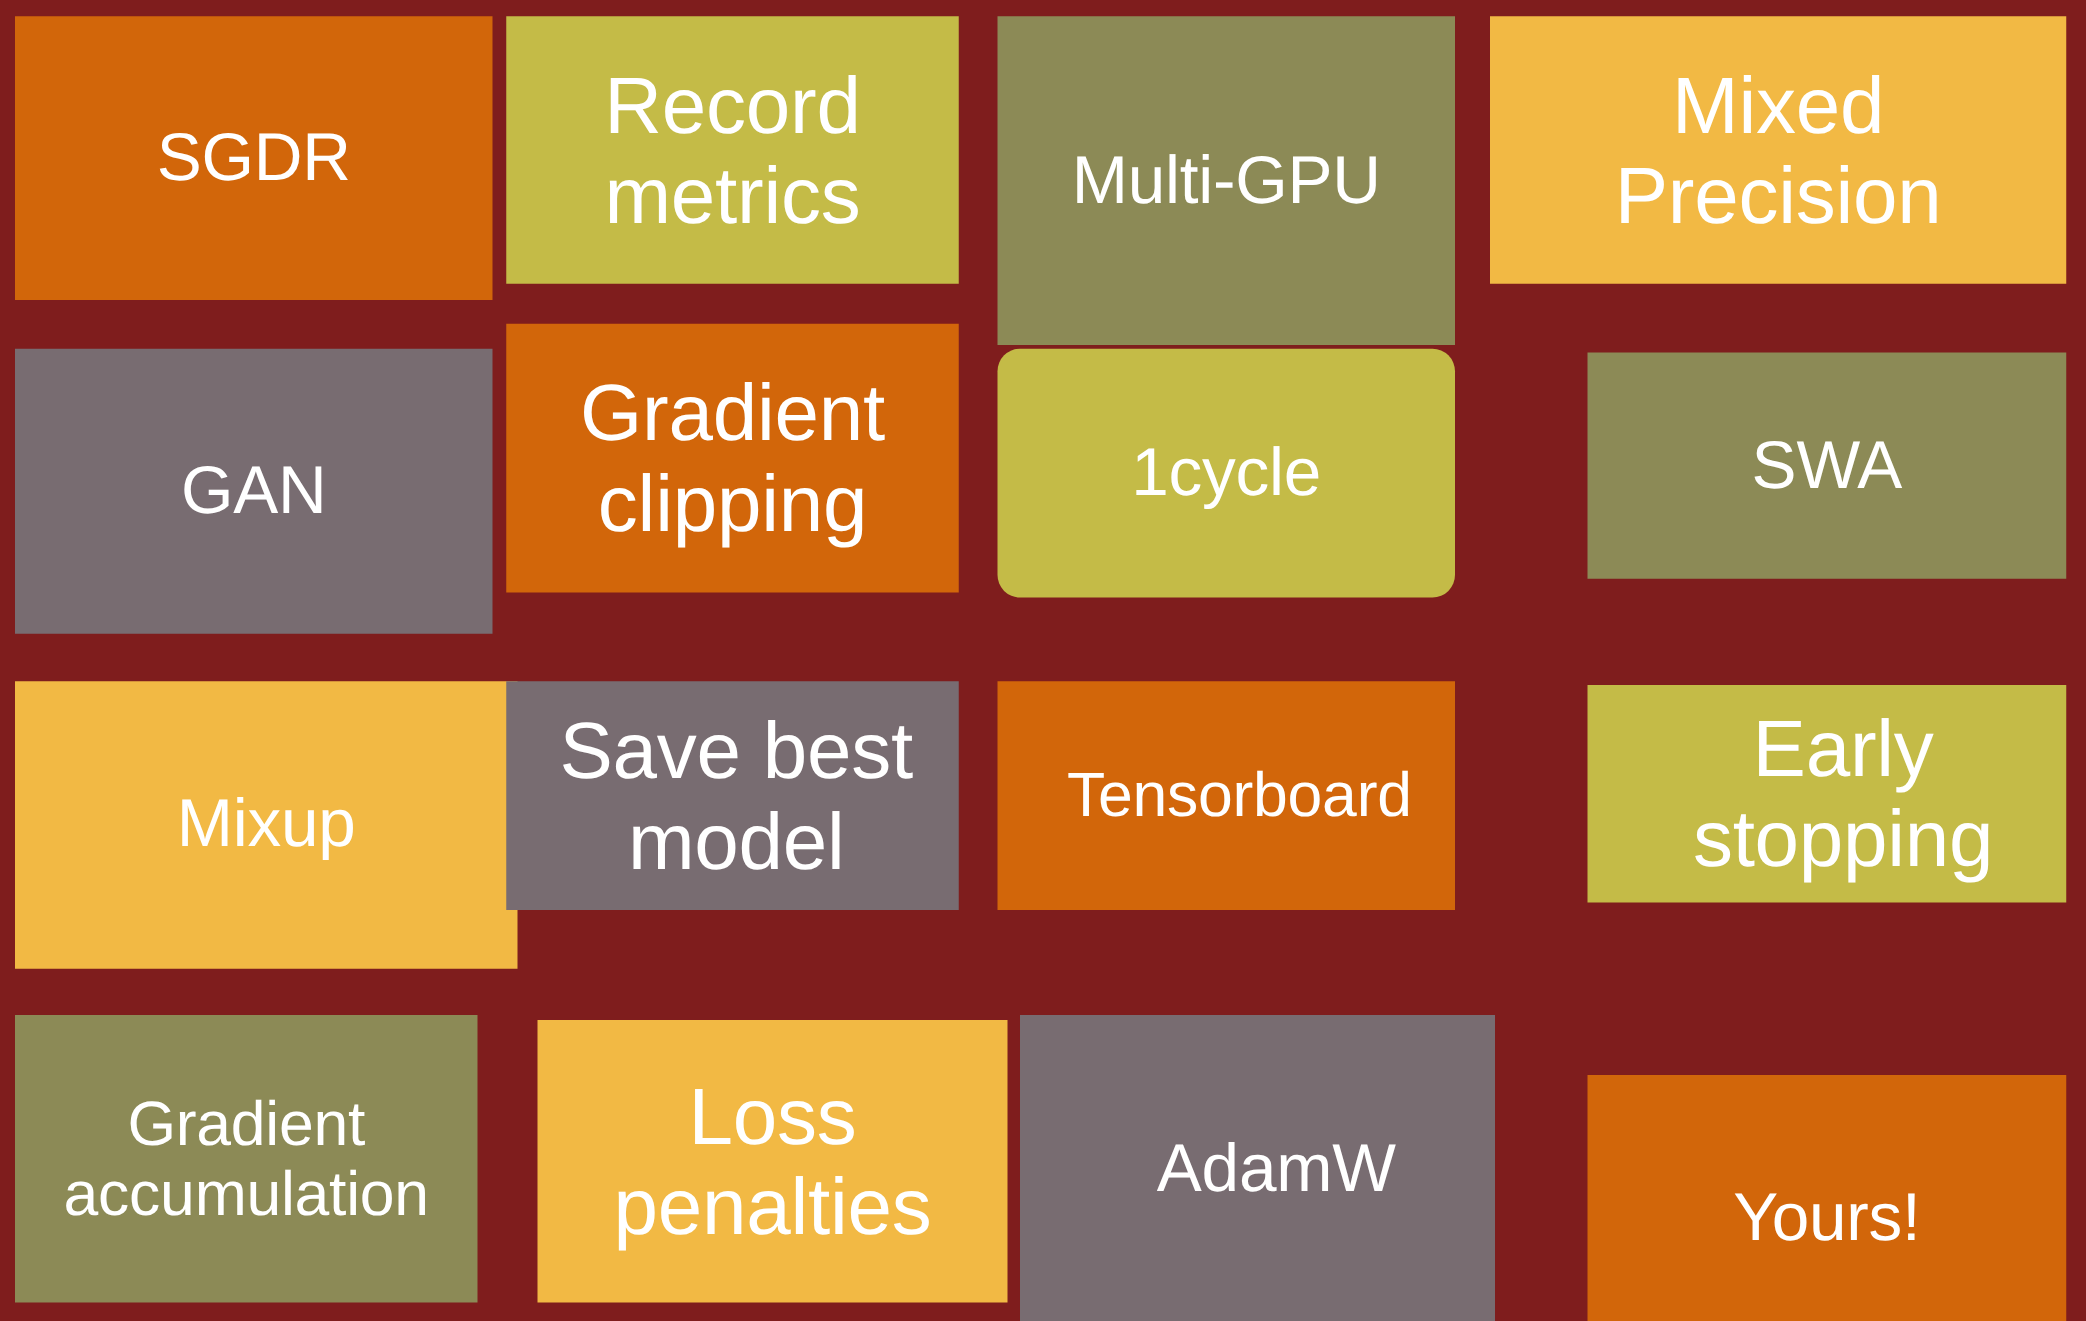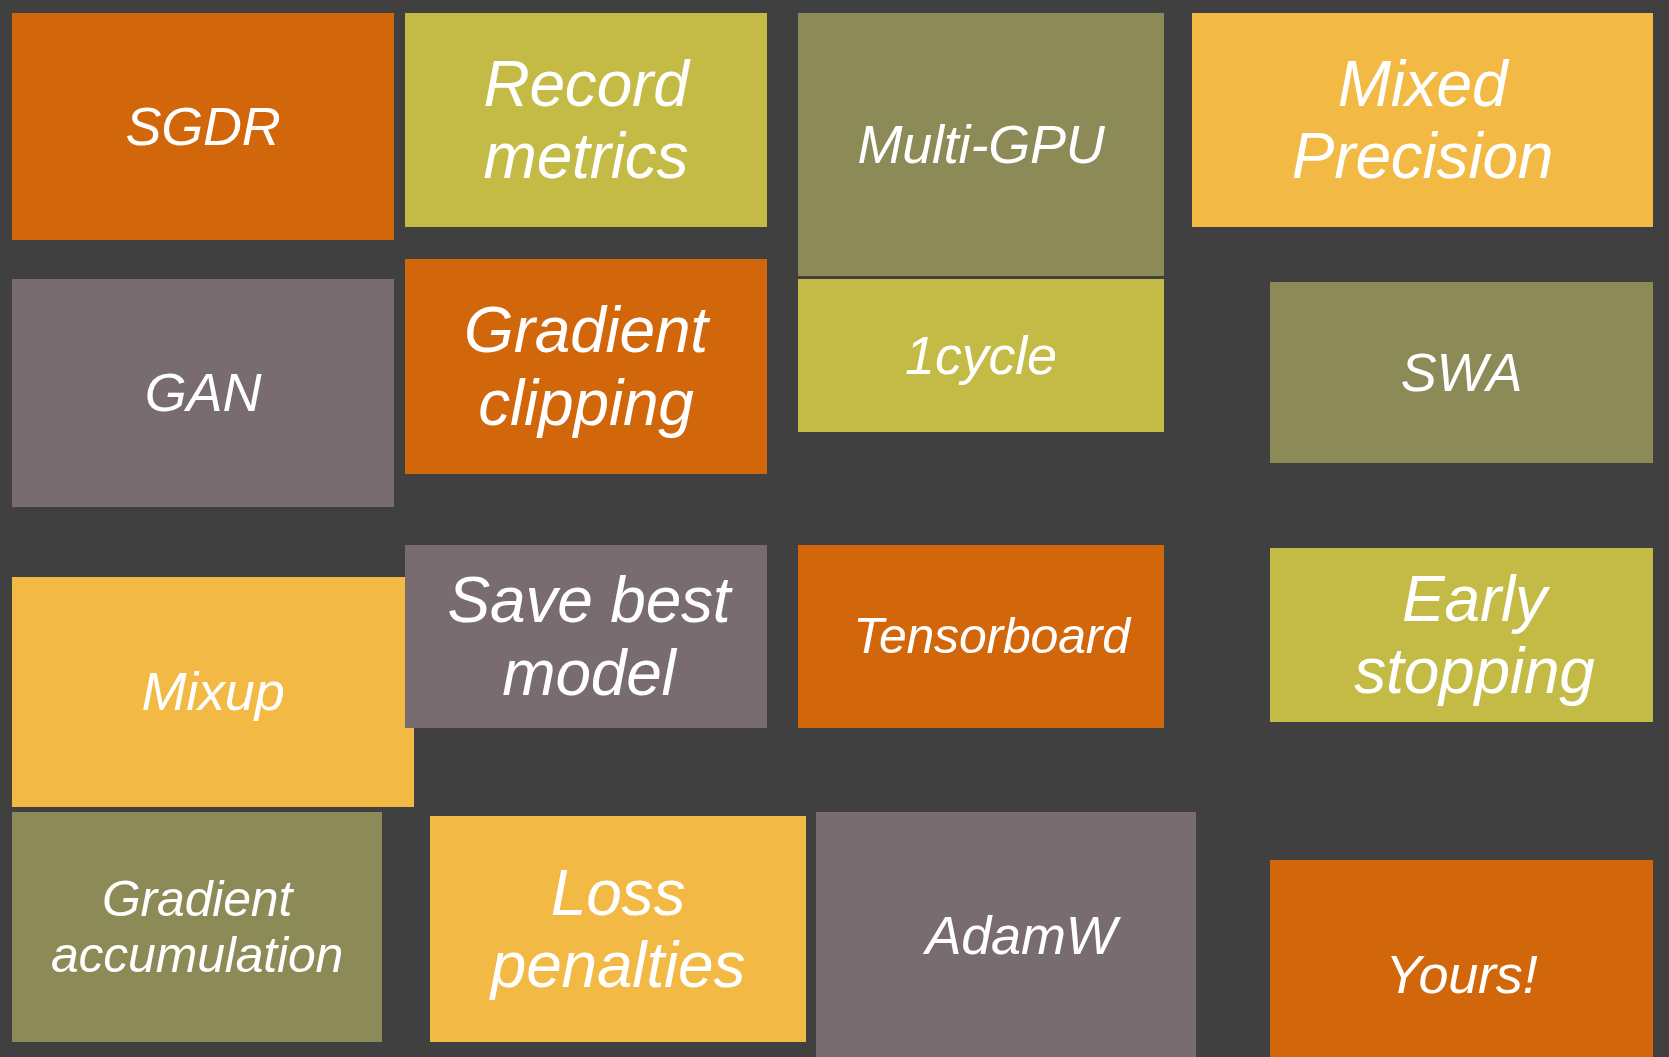--- a/index.html
+++ b/index.html
@@ -39,21 +39,21 @@
   .tile-label.two-line {
     font-size: 64px;
   }
   .tile-label.wide {
     font-size: 50px;
   }
 </style>
 </head>
 <body>
 
-<div id="canvas" style="background: #404040; font-style: italic;">
+<div id="canvas" style="background: #7f1d1d;">
     <div class="tile" style="left: 12px; top: 13px; width: 382px; height: 227px; background: rgb(210, 102, 10);">
       <div class="tile-label">SGDR</div>
     </div>
     <div class="tile" style="left: 405px; top: 13px; width: 362px; height: 214px; background: rgb(196, 187, 71);">
       <div class="tile-label two-line">Record
 metrics</div>
     </div>
     <div class="tile" style="left: 798px; top: 13px; width: 366px; height: 263px; background: rgb(140, 138, 86);">
       <div class="tile-label">Multi-GPU</div>
     </div>
@@ -61,27 +61,27 @@
       <div class="tile-label two-line">Mixed
 Precision</div>
     </div>
     <div class="tile" style="left: 12px; top: 279px; width: 382px; height: 228px; background: rgb(120, 108, 113);">
       <div class="tile-label">GAN</div>
     </div>
     <div class="tile" style="left: 405px; top: 259px; width: 362px; height: 215px; background: rgb(210, 102, 10);">
       <div class="tile-label two-line">Gradient
 clipping</div>
     </div>
-    <div class="tile" style="left: 798px; top: 279px; width: 366px; height: 153px; background: rgb(196, 187, 71);">
+    <div class="tile" style="left: 798px; top: 279px; width: 366px; height: 199px; background: rgb(196, 187, 71); border-radius: 18px;">
       <div class="tile-label">1cycle</div>
     </div>
     <div class="tile" style="left: 1270px; top: 282px; width: 383px; height: 181px; background: rgb(140, 138, 86);">
       <div class="tile-label">SWA</div>
     </div>
-    <div class="tile" style="left: 12px; top: 545px; width: 402px; height: 230px; background: rgb(242, 185, 68); margin-top: 32px;">
+    <div class="tile" style="left: 12px; top: 545px; width: 402px; height: 230px; background: rgb(242, 185, 68);">
       <div class="tile-label">Mixup</div>
     </div>
     <div class="tile" style="left: 405px; top: 545px; width: 362px; height: 183px; background: rgb(120, 108, 113); padding-left: 12px;">
       <div class="tile-label two-line">Save best
 model</div>
     </div>
     <div class="tile" style="left: 798px; top: 545px; width: 366px; height: 183px; background: rgb(210, 102, 10); padding-left: 27px;">
       <div class="tile-label wide">Tensorboard</div>
     </div>
     <div class="tile" style="left: 1270px; top: 548px; width: 383px; height: 174px; background: rgb(196, 187, 71); padding-left: 32px;">

